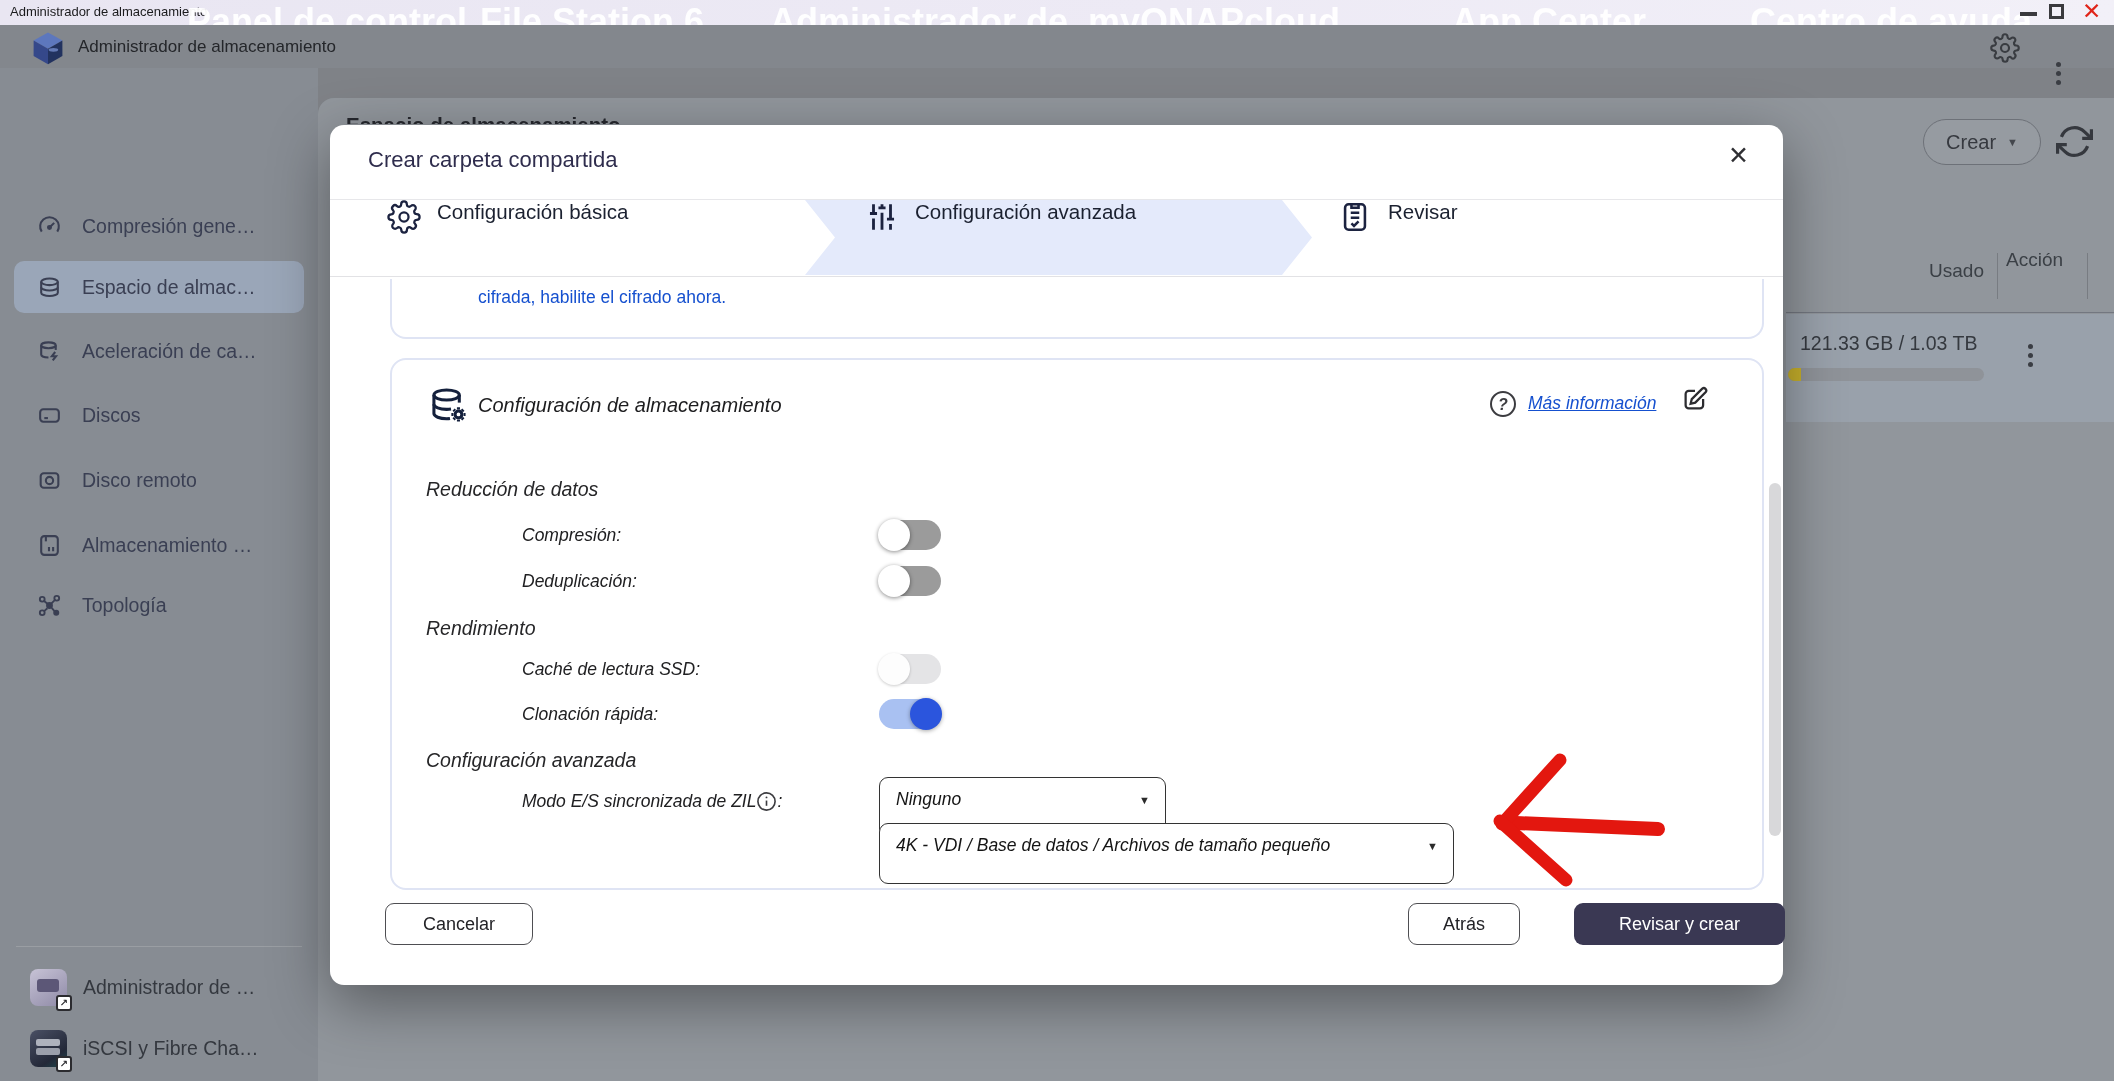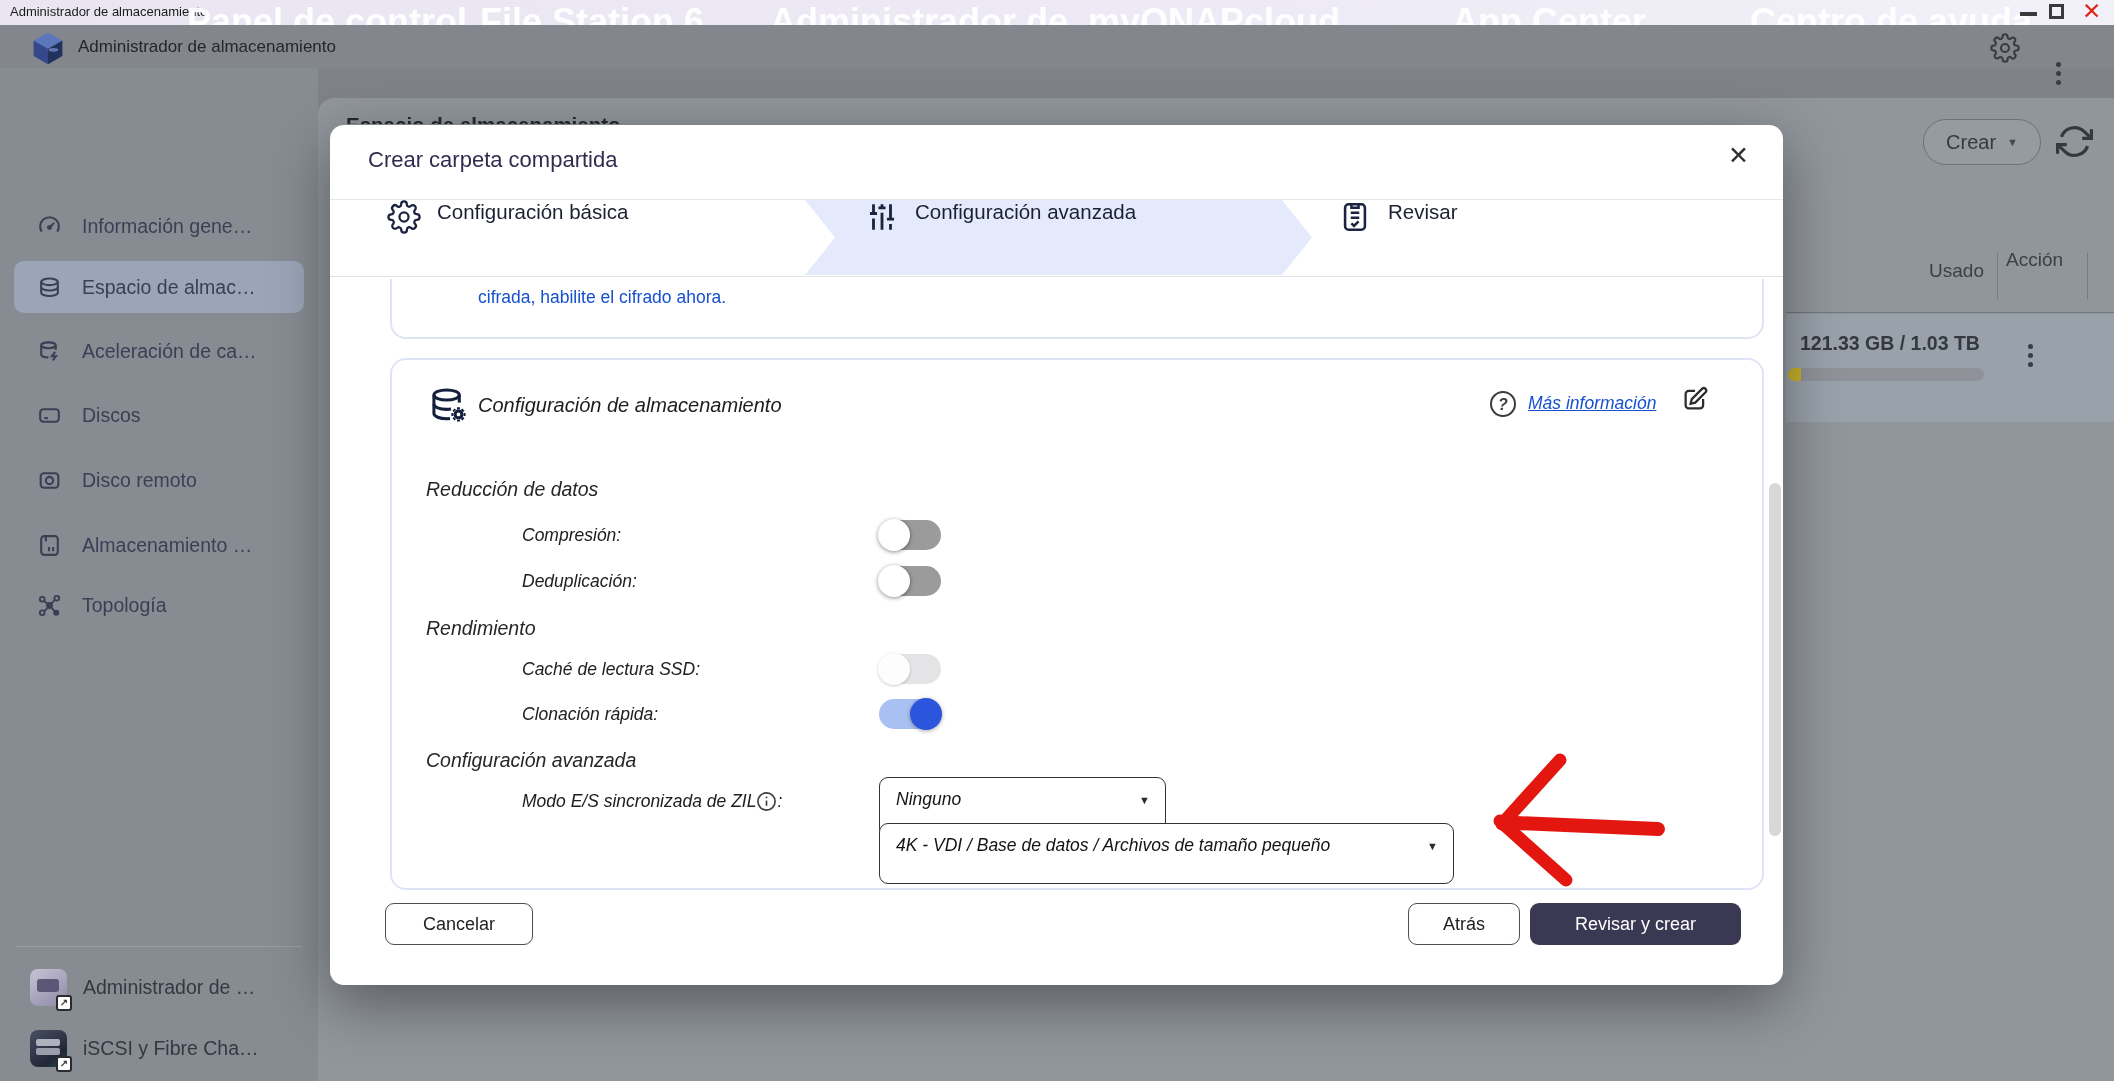--- a/index.html
+++ b/index.html
@@ -45,21 +45,21 @@
   #create-pill{position:absolute;left:1923px;top:119px;width:118px;height:46px;border:1.6px solid #6d7178;border-radius:23px;
     display:flex;align-items:center;justify-content:center;gap:11px;color:#36393f;font-size:20px;background:rgba(255,255,255,.05);}
   #create-pill .caret{font-size:11px;color:#44474d;}
   #refresh-btn{position:absolute;left:2056px;top:123px;width:37px;height:37px;color:#35383e;}
   .col-hdr{position:absolute;font-size:19px;font-weight:500;color:#3b4046;}
   #col-used{left:1880px;top:260px;width:104px;text-align:right;}
   #col-action{left:2006px;top:247px;width:60px;line-height:25px;word-break:break-all;}
   .hdr-sep{position:absolute;width:1px;height:46px;background:#787c82;top:253px;}
   #hdr-underline{position:absolute;left:1786px;top:312px;width:328px;height:1px;background:#737780;}
   #pool-row{position:absolute;left:1786px;top:314px;width:328px;height:108px;background:#99a1ab;}
-  #row-used{position:absolute;left:1800px;top:332px;font-size:19.5px;color:#35393f;font-weight:bold;}
+  #row-used{position:absolute;left:1800px;top:332px;font-size:19.5px;color:#35393f;}
   #row-bar{position:absolute;left:1788px;top:368px;width:196px;height:13px;border-radius:7px;background:#8f9399;overflow:hidden;}
   #row-bar .fill{position:absolute;left:0;top:0;width:13px;height:13px;background:#c7b02b;}
   .kebab{position:absolute;width:5px;height:5px;border-radius:50%;background:#3a3d43;box-shadow:0 9px 0 #3a3d43,0 18px 0 #3a3d43;}
 
   
   #modal{position:absolute;left:330px;top:125px;width:1453px;height:860px;background:#fff;border-radius:14px;
     box-shadow:0 18px 60px rgba(0,0,0,.4);}
   #m-title{position:absolute;left:38px;top:22px;font-size:22px;font-weight:500;color:#2f2d4d;}
   #m-close{position:absolute;left:1398px;top:16px;font-size:25px;color:#2f2f33;cursor:pointer;}
   #m-div1{position:absolute;left:0;top:74px;width:100%;height:1px;background:#e7e7ea;}
@@ -92,21 +92,21 @@
   .toggle.on::after{left:31px;background:#2b55dd;box-shadow:0 1px 4px rgba(0,0,0,.35);}
   .select{position:absolute;left:487px;height:61px;border:1.8px solid #333;border-radius:9px;background:#fff;
     display:flex;align-items:center;padding:0 40px 16px 16px;font-size:17.5px;color:#141414;cursor:pointer;}
   .select .caret{position:absolute;right:15px;font-size:11px;color:#2b2b2b;}
   .info-i{display:inline-block;width:21px;height:21px;vertical-align:-4px;color:#3c3c40;}
   #zil-row{position:absolute;left:130px;top:431px;font-size:17.5px;color:#202022;display:flex;align-items:center;}
   #profile-label{width:300px;line-height:32px;}
   .btn{position:absolute;height:42px;border-radius:9px;display:flex;align-items:center;justify-content:center;
     font-size:18px;cursor:pointer;}
   .btn.ghost{background:#fff;border:1.5px solid #4e4e52;color:#232327;}
-  .btn.primary{background:#3a3853;color:#fff;border:none;}
+  .btn.primary{background:#3a3853;color:#fff;border:none;margin-left:44px;}
   #m-scroll{position:absolute;left:1439px;top:358px;width:12px;height:353px;border-radius:6px;background:#d8d8da;}
 
   svg{display:block;}
 </style>
 </head>
 <body>
 
 <div id="screen">
 
   <div id="taskbar">
@@ -139,21 +139,21 @@
 
   <div id="sidebar">
     <div id="side-sel-pill"></div>
 
     <div class="side-item" style="top:136px">
       <svg class="s-icon" viewBox="0 0 26 26" fill="none" stroke="currentColor" stroke-width="2">
         <path d="M5.5 18a9 9 0 1 1 15 0"></path>
           <path d="M13 14l4.5-4.5"></path>
           <circle cx="13" cy="14" r="1.4" fill="currentColor"></circle>
       </svg>
-      <span class="s-label">Información gene…</span>
+      <span class="s-label">Compresión gene…</span>
     </div>
 
     <div class="side-item" style="top:197px">
       <svg class="s-icon" viewBox="0 0 26 26" fill="none" stroke="currentColor" stroke-width="2">
         <ellipse cx="13" cy="7.5" rx="8" ry="3.2"></ellipse>
           <path d="M5 7.5v10.5c0 1.8 3.6 3.2 8 3.2s8-1.4 8-3.2V7.5"></path>
           <path d="M5 12.7c0 1.8 3.6 3.2 8 3.2s8-1.4 8-3.2"></path>
       </svg>
       <span class="s-label">Espacio de almac…</span>
     </div>

